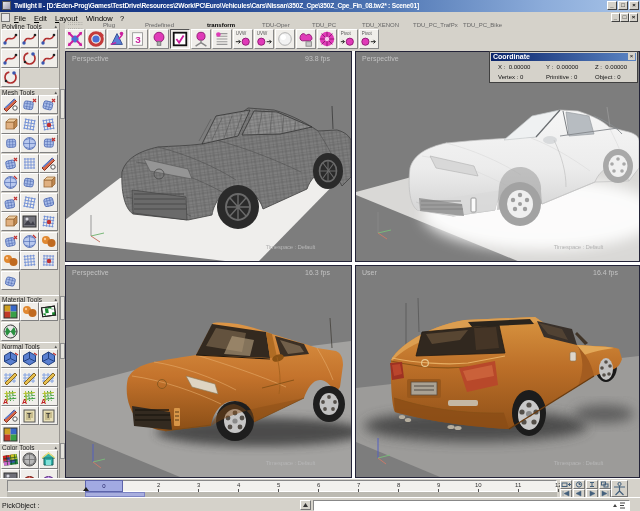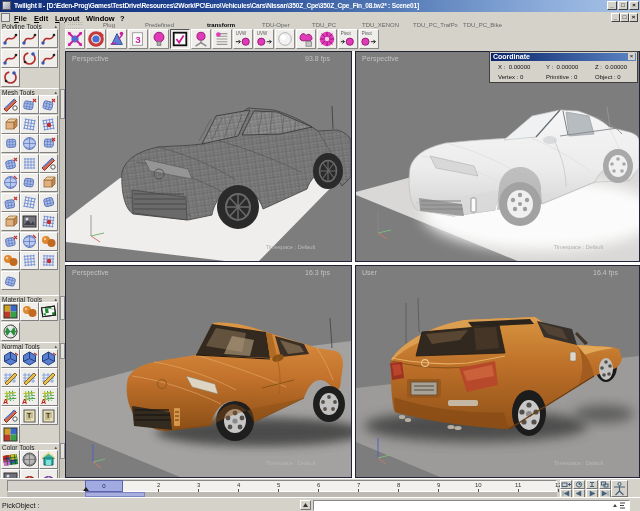--- a/index.html
+++ b/index.html
@@ -9,21 +9,21 @@
 
 #titlebar { left:0; top:0; width:640px; height:12px;
   background:linear-gradient(to right,#102e7a 0%, #1c3f8e 30%, #5077b4 60%, #8cacda 85%, #a8c4e8 100%);
   color:#fff; font-size:6.6px; font-weight:bold; line-height:12px; }
 #titlebar .txt { position:absolute; left:14px; top:0px; white-space:nowrap; letter-spacing:-0.22px; }
 .winbtn { position:absolute; width:10px; height:9px; top:1px; background:#d5d2ca;
   border:1px solid; border-color:#fff #404040 #404040 #fff; color:#000;
   font-size:6px; line-height:7px; text-align:center; font-weight:bold; }
 
 #menubar { left:0; top:12px; width:640px; height:11px; background:#d5d2ca;
-  font-size:7.5px; color:#000;font-weight:bold; }
+  font-size:7.5px; color:#000; }
 #menubar span.m { position:absolute; top:2px; }
 .mdibtn { position:absolute; width:9px; height:9px; top:13px; background:#d5d2ca;
   border:1px solid; border-color:#fff #404040 #404040 #fff; color:#000;
   font-size:6px; line-height:7px; text-align:center; font-weight:bold; }
 
 #palette { left:0; top:23px; width:65px; height:455px; background:#d5d2ca; overflow:hidden; }
 .phead { position:absolute; left:0; width:59px; height:7px; background:#d5d2ca;
   font-size:6.5px; line-height:7px; color:#222; padding-left:2px; white-space:nowrap;
   border-top:1px solid #fff; }
 .pbtn { position:absolute; width:19px; height:19px; background:#f0eeea;

